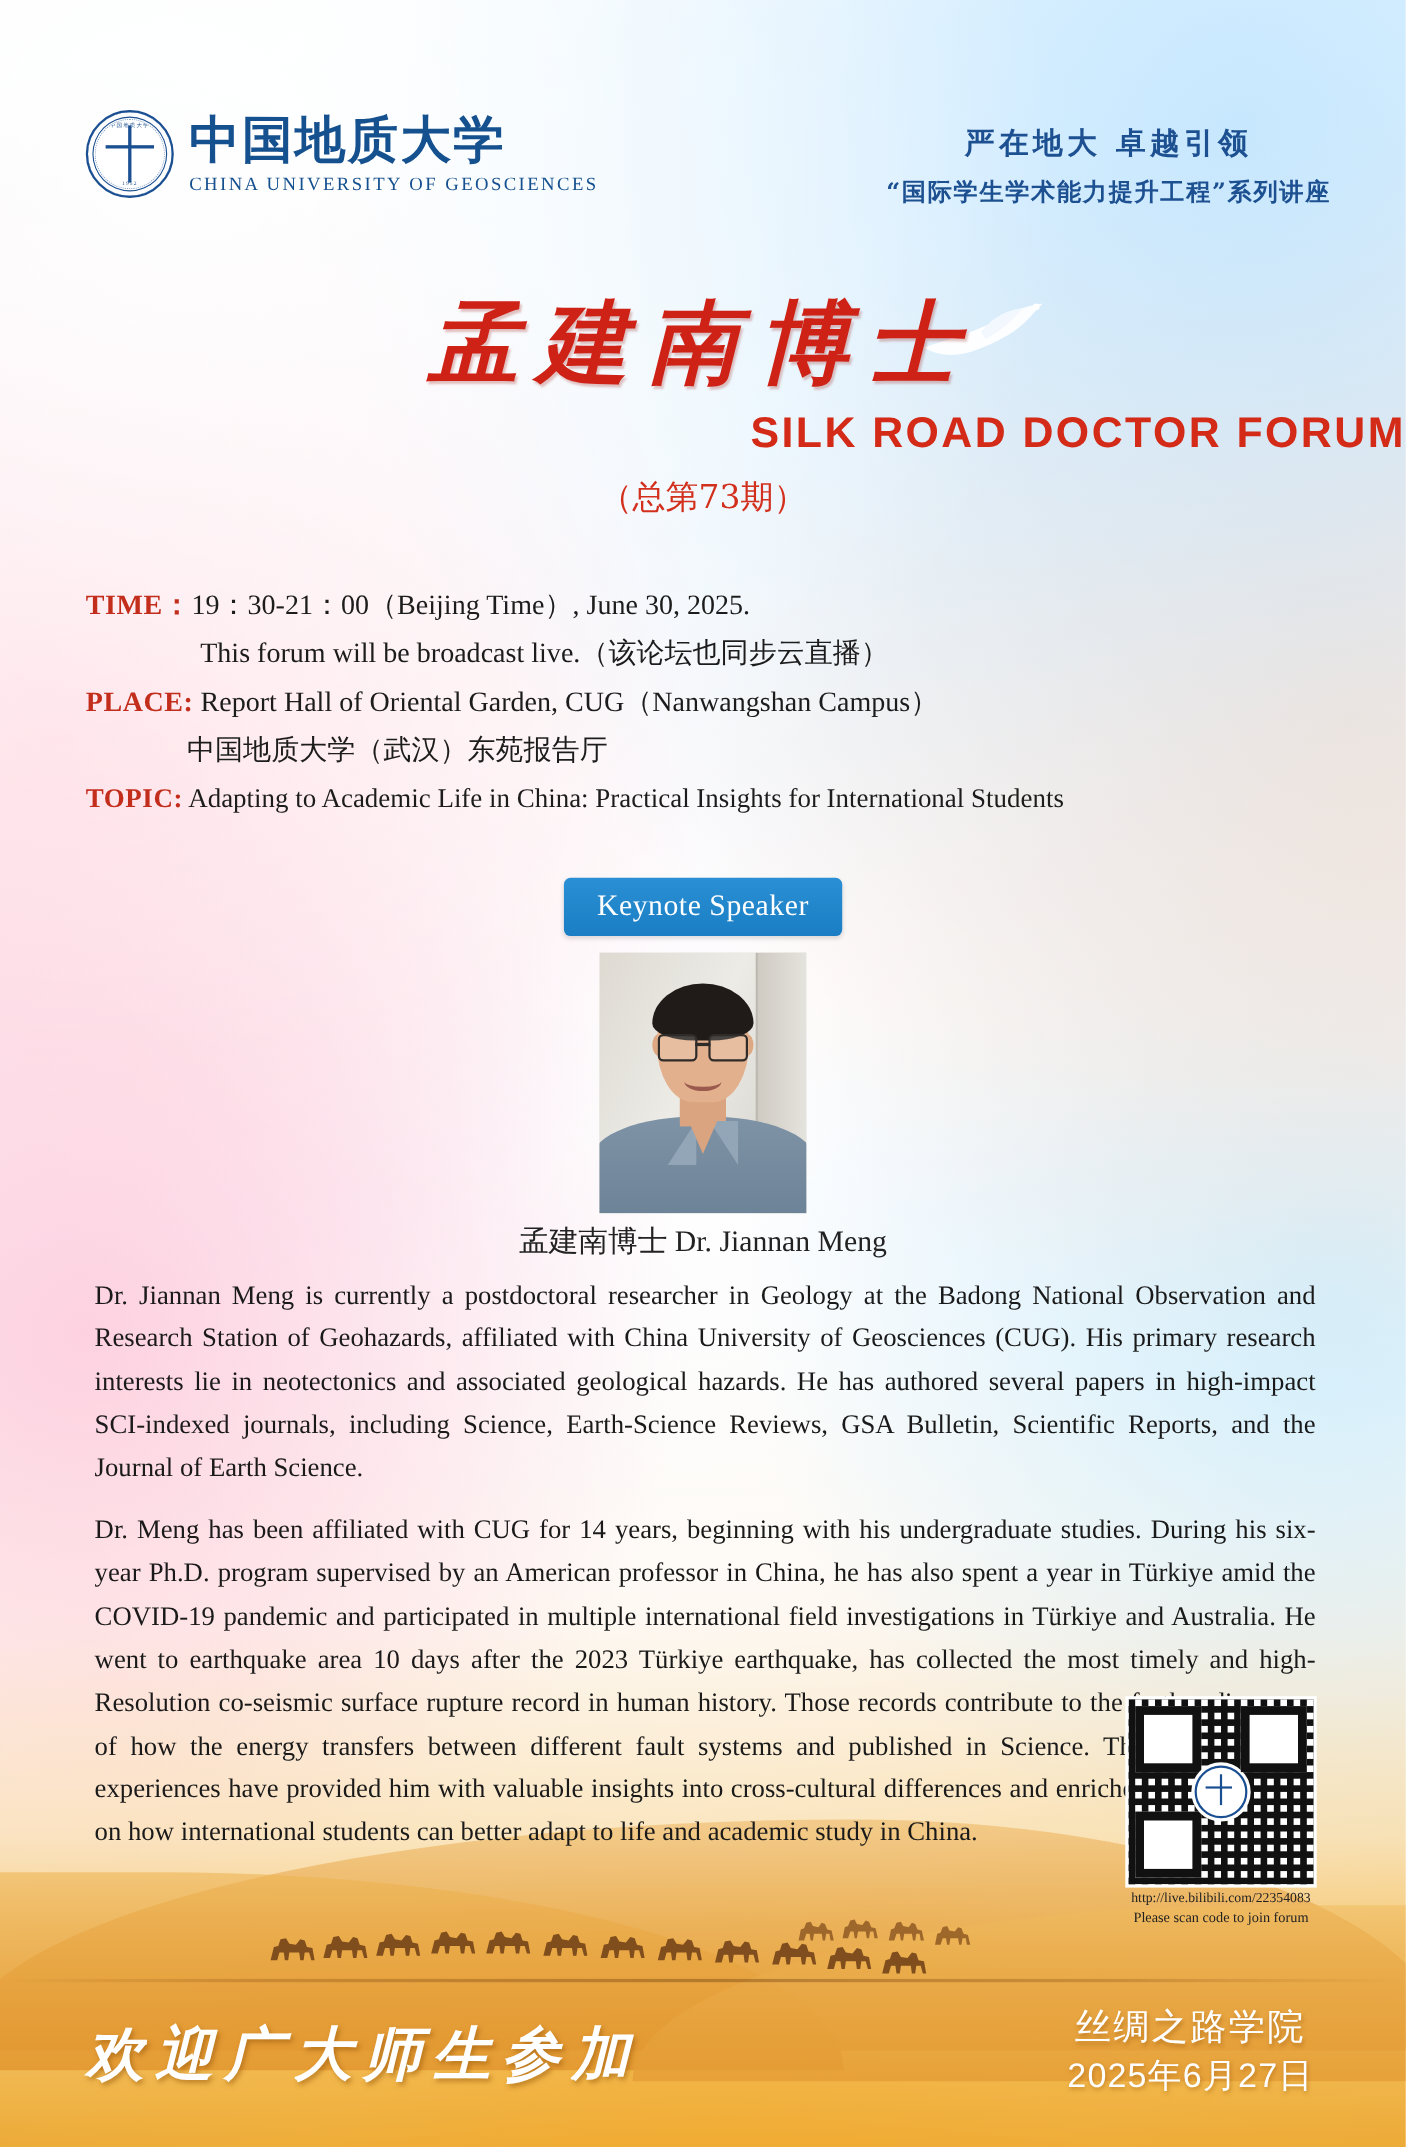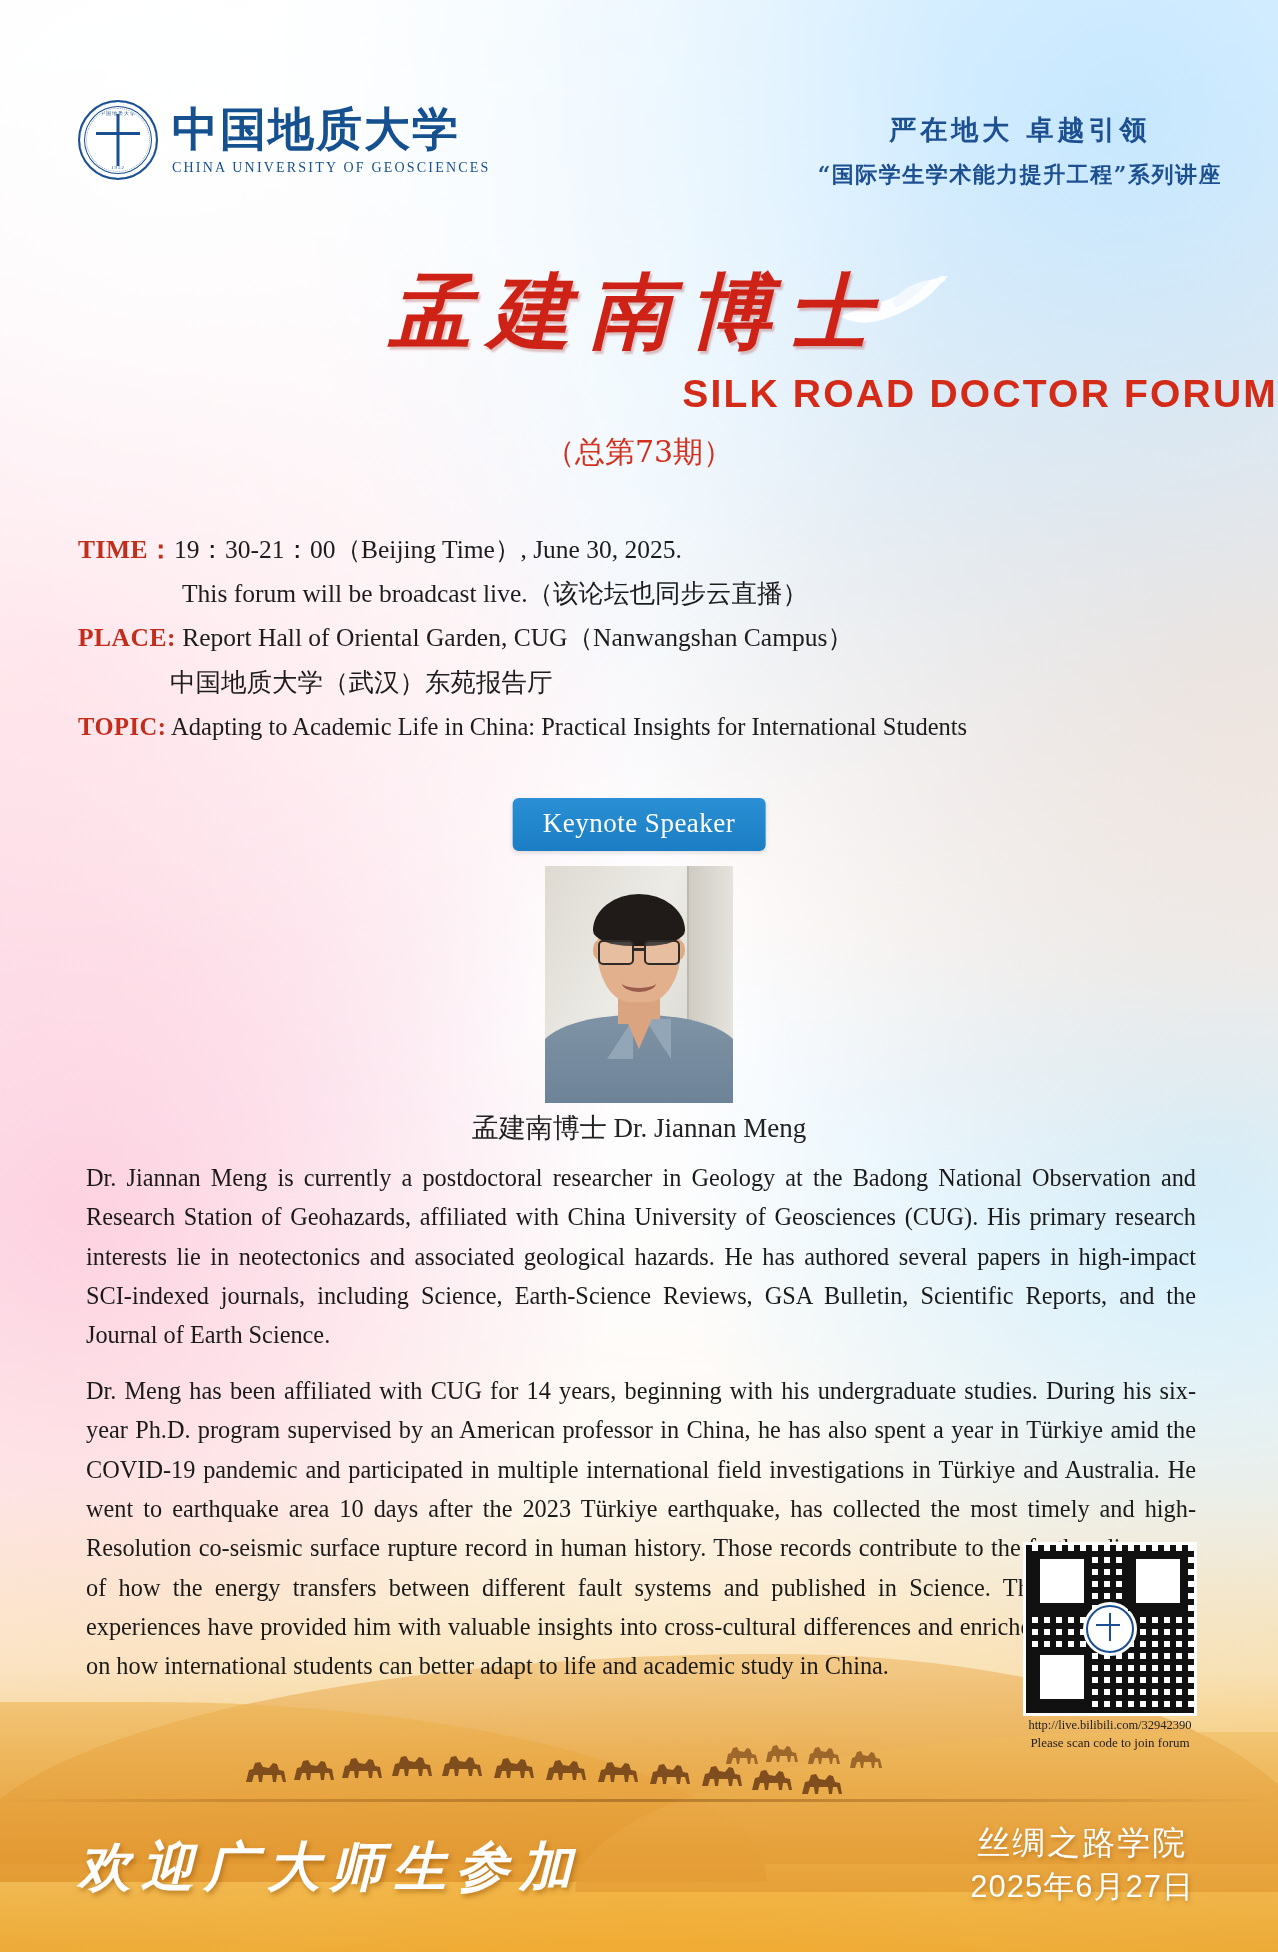--- a/index.html
+++ b/index.html
@@ -77,21 +77,21 @@
   .ridge {
     position: absolute;
     left: 0; right: 0; bottom: 150px;
     height: 3px;
     background: linear-gradient(90deg, rgba(180,110,30,0) 0%, rgba(150,90,25,0.35) 18%, rgba(120,70,20,0.45) 50%, rgba(150,90,25,0.35) 80%, rgba(180,110,30,0) 100%);
   }
 
   
   .header {
     position: absolute;
-    top: 108px; left: 0; right: 0;
+    top: 108px; left: 0; right: 12px;
     height: 100px;
   }
   .logo-block {
     position: absolute;
     left: 78px; top: -8px;
     display: flex;
     align-items: center;
     gap: 14px;
   }
   .seal {
@@ -140,21 +140,21 @@
   .uni-names { display: flex; flex-direction: column; line-height: 1; }
   .uni-cn {
     font-family: "DejaVu Serif", serif;
     font-weight: bold;
     font-size: 46px;
     color: #15508f;
     letter-spacing: 2px;
   }
   .uni-en {
     font-family: "Liberation Serif", serif;
-    font-size: 14px;
+    font-size: 17px;
     color: #15508f;
     letter-spacing: 2.2px;
     margin-top: 9px;
   }
   .header-right {
     position: absolute;
     right: 56px; top: 4px;
     text-align: center;
     color: #1d4f8f;
   }
@@ -608,21 +608,21 @@
   <div class="bio">
     <p>Dr. Jiannan Meng is currently a postdoctoral researcher in Geology at the Badong National Observation and Research Station of Geohazards, affiliated with China University of Geosciences (CUG). His primary research interests lie in neotectonics and associated geological hazards. He has authored several papers in high-impact SCI-indexed journals, including Science, Earth-Science Reviews, GSA Bulletin, Scientific Reports, and the Journal of Earth Science.</p>
     <p class="second">Dr. Meng has been affiliated with CUG for 14 years, beginning with his undergraduate studies. During his six-year Ph.D. program supervised by an American professor in China, he has also spent a year in Türkiye amid the COVID-19 pandemic and participated in multiple international field investigations in Türkiye and Australia. He went to earthquake area 10 days after the 2023 Türkiye earthquake, has collected the most timely and high-Resolution co-seismic surface rupture record in human history. Those records contribute to the further discovery of how the energy transfers between different fault systems and published in Science. These international experiences have provided him with valuable insights into cross-cultural differences and enriched his perspective on how international students can better adapt to life and academic study in China.</p>
   </div>
 
   <div class="qr-wrap">
     <div class="qr">
       <div class="bl"></div>
       <div class="center-logo"></div>
     </div>
-    <div class="qr-url">http://live.bilibili.com/32942390</div>
+    <div class="qr-url">http://live.bilibili.com/22354083</div>
     <div class="qr-cap">Please scan code to join forum</div>
   </div>
 
   <svg class="caravan" viewBox="0 0 720 74">
     <g fill="#6b3b14" opacity="0.9">
       <g transform="translate(0,18)">
         <path d="M6 34 l3 -12 l4 -1 l2 -6 l5 -1 l3 5 l6 1 l4 -5 l4 1 l2 6 l5 1 l2 11 l-3 0 l-2 -7 l-4 0 l-1 7 l-3 0 l-1 -7 l-9 0 l-1 7 l-3 0 l-1 -7 l-4 0 l-2 7 Z"></path>
       </g>
       <g transform="translate(48,16)">
         <path d="M6 34 l3 -12 l4 -1 l2 -6 l5 -1 l3 5 l6 1 l4 -5 l4 1 l2 6 l5 1 l2 11 l-3 0 l-2 -7 l-4 0 l-1 7 l-3 0 l-1 -7 l-9 0 l-1 7 l-3 0 l-1 -7 l-4 0 l-2 7 Z"></path>

